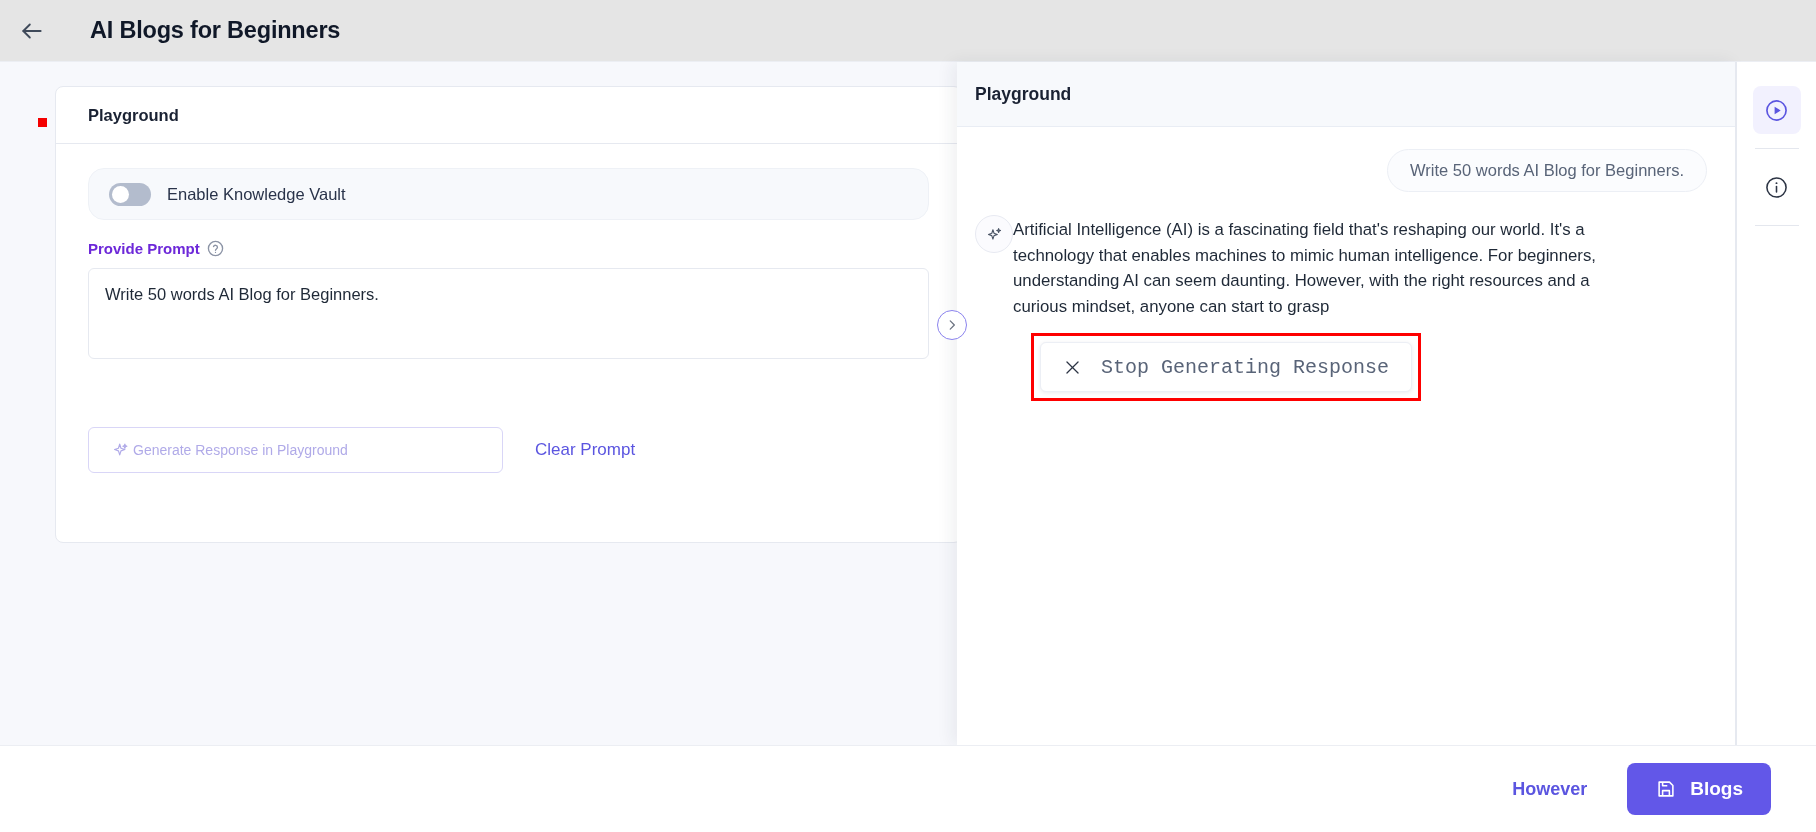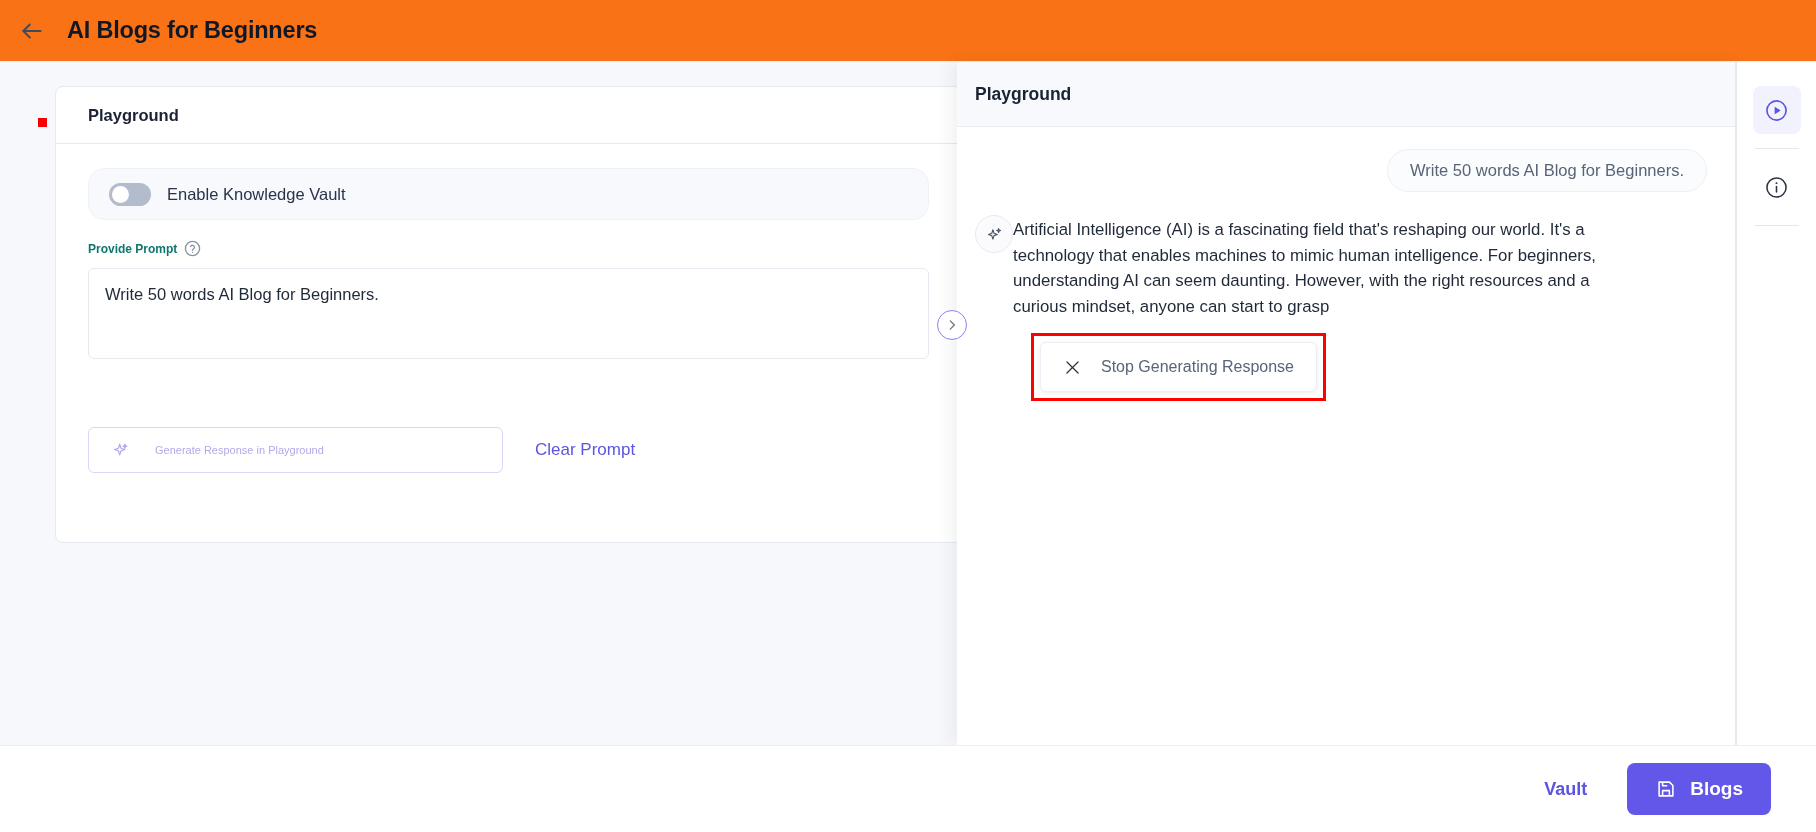--- a/index.html
+++ b/index.html
@@ -6,22 +6,22 @@
   html, body {
     width: 1816px; height: 832px;
     font-family: "Liberation Sans", sans-serif;
     background: #ffffff; overflow: hidden;
   }
   #root { position: relative; width: 1816px; height: 832px; background:#ffffff; }
 
   
   .topbar {
     position: absolute; left:0; top:0; width:1816px; height:62px;
-    background:#f97316; border-bottom:1px solid #eceef3;
-    display:flex; align-items:center; padding-left:12px;
+    background:#e5e5e5; border-bottom:1px solid #eceef3;
+    display:flex; align-items:center; padding-left:12px;gap:23px;
   }
   .back-btn {
     width:40px; height:40px; display:flex; align-items:center; justify-content:center;
     cursor:pointer; color:#3f4a5a;
   }
   .page-title {
     font-size:23.5px; font-weight:700; color:#101828; letter-spacing:-0.2px;
     margin-left:15px;
   }
 
@@ -52,34 +52,34 @@
     width:42px; height:23px; border-radius:12px; background:#b3bccd;
     position:relative; flex:0 0 auto; cursor:pointer;
   }
   .switch .knob {
     position:absolute; left:3px; top:3px; width:17px; height:17px;
     border-radius:50%; background:#ffffff;
   }
   .vault-label { font-size:16.5px; color:#29334a; margin-left:16px; }
 
   .field-label-row { display:flex; align-items:center; gap:7px; margin-bottom:11px; }
-  .field-label { font-size:12px; font-weight:700; color:#0f766e; }
+  .field-label { font-size:15px; font-weight:700; color:#6d28d9; }
   .help-icon { width:17px; height:17px; color:#8b93a5; display:block; }
 
   .prompt-box {
     border:1px solid #e6e9f0; border-radius:6px; height:91px;
     padding:14px 16px; background:#ffffff;
   }
   .prompt-text { font-size:16.5px; color:#1f2937; line-height:1.4; }
 
   .btn-row { display:flex; align-items:center; gap:0; margin-top:68px; }
   .gen-btn {
     height:46px; border:1px solid #d9d6f7; border-radius:6px; background:#ffffff;
-    display:flex; align-items:center; gap:25px; padding:0 22px;
-    color:#b0aae8; font-size:11px; cursor:default; width:415px;
+    display:flex; align-items:center; gap:3px; padding:0 22px;
+    color:#b0aae8; font-size:14px; cursor:default; width:415px;
   }
   .clear-btn {
     margin-left:32px; color:#5b55e0; font-size:17px; font-weight:400;
     background:none; border:none; cursor:pointer; font-family:inherit;
   }
 
   
   .red-marker {
     position:absolute; left:38px; top:56px; width:9px; height:9px; background:#f40000;
   }
@@ -116,21 +116,21 @@
 
   .stop-wrap {
     position:relative; margin-left:56px; margin-top:14px;
     display:inline-block; padding:6px; border:3px solid #fe0000;
   }
   .stop-btn {
     display:flex; align-items:center; gap:19px;
     height:50px; padding:0 22px; background:#ffffff;
     border:1px solid #eceff5; border-radius:6px;
     box-shadow:0 1px 4px rgba(28,38,63,0.09);
-    font-size:16px; color:#596478; cursor:pointer; font-family:Liberation Sans, sans-serif;
+    font-size:20px; color:#596478; cursor:pointer; font-family:Liberation Mono, monospace;
   }
 
   
   .chev-btn {
     position:absolute; left:937px; top:248px; width:30px; height:30px;
     border-radius:50%; background:#ffffff; border:1.6px solid #8b83ee;
     display:flex; align-items:center; justify-content:center;
     color:#6b7280; cursor:pointer; z-index:5;
   }
 
@@ -279,21 +279,21 @@
           <line x1="12" y1="11" x2="12" y2="16.4"></line>
           <circle cx="12" cy="7.8" r="0.95" fill="currentColor" stroke="none"></circle>
         </svg>
       </div>
       <div class="rail-div"></div>
     </div>
 
   </div>
 
   <div class="footer">
-    <button class="cancel-btn">Vault</button>
+    <button class="cancel-btn">However</button>
     <button class="save-btn">
       <svg width="22" height="22" viewBox="0 0 24 24" fill="none" stroke="currentColor" stroke-width="1.7" stroke-linejoin="round">
         <path d="M4.5 4.5h11.3L19.5 8.2v11.3a0 0 0 0 1 0 0H4.5a0 0 0 0 1 0 0V4.5z"></path>
         <path d="M8.3 19.5v-5.7h7.4v5.7"></path>
         <path d="M8.3 4.5v3.9h5.1"></path>
       </svg>
       <span>Blogs</span>
     </button>
   </div>
 

